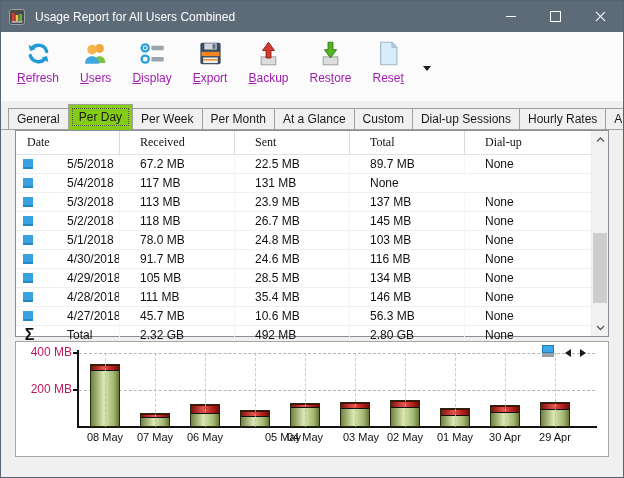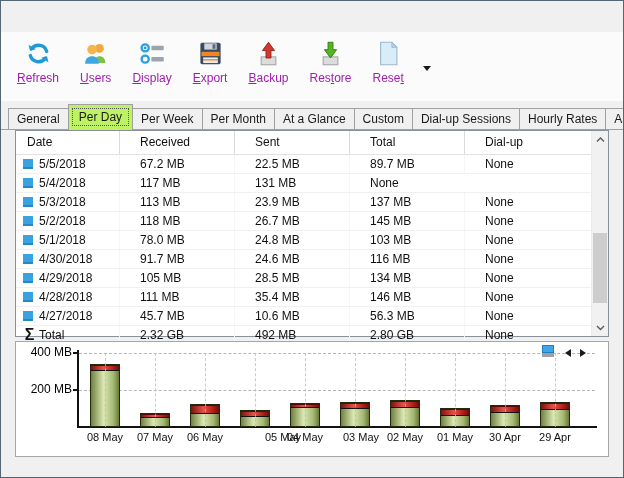--- a/index.html
+++ b/index.html
@@ -23,66 +23,90 @@
   .ticon{width:27px;height:27px;display:block;}
   .ticon svg{width:27px;height:27px;display:block;}
   .tlabel{font-size:12px;color:#a21caf;margin-top:4px;white-space:nowrap;}
   .mn{text-decoration:underline;}
   .overflow{margin-left:2px;margin-top:23px;padding:4px;}
   .tri-down{width:0;height:0;border-left:4px solid transparent;border-right:4px solid transparent;border-top:5px solid #1a1a1a;display:block;}
 
   
   .tabstrip{position:absolute;top:102px;left:0;right:0;height:27px;display:flex;align-items:flex-end;padding-left:7px;box-sizing:border-box;border-bottom:1px solid #a0a0a0;}
   .tab{box-sizing:border-box;height:21px;line-height:20px;background:#f0f0f0;border:1px solid #a0a0a0;border-bottom:none;padding:0 8px;margin-right:-1px;font-size:12px;color:#1a1a1a;white-space:nowrap;}
-  .tab.selected{position:relative;z-index:3;height:26px;line-height:24px;background:#bef264;margin-bottom:-1px;padding:0 10px;}
+  .tab.selected{position:relative;z-index:3;height:26px;line-height:24px;background:#84cc16;margin-bottom:-1px;padding:0 10px;}
   .tab.selected::after{content:"";position:absolute;left:3px;right:3px;top:3px;bottom:4px;border:1px dotted #555;}
 
   
   .tablepanel{position:absolute;left:14px;top:129px;width:594px;height:207px;box-sizing:border-box;border:1px solid #8a9099;background:#fff;font-size:12px;color:#111;}
   .thead{display:flex;height:23px;line-height:23px;border-bottom:1px solid #e2e2e2;}
-  .th{box-sizing:border-box;padding-left:20px;white-space:nowrap;}
+  .th{box-sizing:border-box;padding-left:20px;white-space:nowrap;font-family:Liberation Serif, serif;}
   .th + .th{border-left:1px solid #dadada;}
   .th.c0{padding-left:11px;}
   .c0{width:103px;flex:0 0 auto;} .c1{width:115px;flex:0 0 auto;} .c2{width:115px;flex:0 0 auto;} .c3{width:115px;flex:0 0 auto;} .c4{flex:1;}
   .trow{display:flex;height:18px;line-height:18px;border-bottom:1px solid #f0f0f0;}
   .trow.total{border-bottom:none;}
-  .td{box-sizing:border-box;padding-left:20px;white-space:nowrap;overflow:hidden;}
+  .td{box-sizing:border-box;padding-left:20px;white-space:nowrap;overflow:hidden;gap:28px;}
   .td + .td{border-left:1px solid #f6f6f6;}
   .td.c0{padding-left:7px;display:flex;align-items:center;}
   .daysq{width:10px;height:10px;background:#38a3e0;box-shadow:inset 0 -2px 0 #2388c4;margin-right:6px;flex:0 0 auto;}
   .sigma{font-size:16px;font-weight:bold;line-height:16px;margin-right:3px;width:13px;text-align:center;flex:0 0 auto;}
 
   
   .vscroll{position:absolute;top:0;right:0;bottom:0;width:17px;background:#f1f1f1;border-left:1px solid #ebebeb;box-sizing:border-box;}
   .sarrow{position:absolute;left:0;width:16px;height:17px;display:flex;align-items:center;justify-content:center;}
   .sarrow.up{top:0;} .sarrow.down{bottom:0;}
   .sthumb{position:absolute;left:1px;width:14px;top:102px;height:70px;background:#cdcdcd;}
 
   
   .chartpanel{position:absolute;left:14px;top:340px;width:594px;height:116px;box-sizing:border-box;border:1px solid #a6a6a6;background:#fff;}
   #plot{position:absolute;inset:0;}
-  .ylab{position:absolute;left:0;width:56px;text-align:right;font-size:12px;color:#000000;height:15px;line-height:15px;}
+  .ylab{position:absolute;left:0;width:56px;text-align:right;font-size:12px;color:#be185d;height:15px;line-height:15px;}
   .hgrid{position:absolute;left:63px;width:516px;height:0;border-top:1px dashed #b6b6b6;}
   .vgrid{position:absolute;top:11px;height:74px;width:0;border-left:1px dashed #bdbdbd;opacity:.8;z-index:3;}
   .ytick{position:absolute;left:57px;width:6px;height:2px;background:#111;}
   .yaxis{position:absolute;left:61px;top:8px;width:2px;height:78px;background:#111;}
   .xaxis{position:absolute;left:61px;top:84px;height:2px;width:520px;background:#111;}
   .bar{position:absolute;width:30px;box-sizing:border-box;border:1px solid #23290f;display:flex;flex-direction:column;z-index:2;}
   .seg.sent{background:linear-gradient(90deg,#7d120e,#e5524a 45%,#b0201a 78%,#6d0f0c);border-bottom:1px solid #111;border-top:1px solid #560a08;flex:0 0 auto;}
   .seg.recv{flex:1;background:linear-gradient(90deg,#6f813f,#dce8b4 45%,#a3b871 80%,#68793b);}
   .xlab{position:absolute;top:89px;width:48px;text-align:center;font-size:11px;color:#111;white-space:nowrap;}
   .chart-nav{position:absolute;top:2px;left:524px;display:flex;align-items:center;gap:9px;z-index:4;}
   .tri-l{width:0;height:0;border-top:4px solid transparent;border-bottom:4px solid transparent;border-right:6px solid #1a1a1a;}
   .tri-r{width:0;height:0;border-top:4px solid transparent;border-bottom:4px solid transparent;border-left:6px solid #1a1a1a;}
 </style>
 </head>
 <body>
 
 <div class="window">
 
+  <div class="titlebar">
+    <span class="appicon">
+      <svg viewBox="0 0 16 16">
+          <rect x="0.5" y="0.5" width="15" height="15" rx="2" fill="#4a4a4a" stroke="#9aa0a6"></rect>
+          <rect x="2.5" y="12.2" width="11" height="1.4" fill="#c8cdd2"></rect>
+          <rect x="3" y="4" width="2.6" height="8" fill="#e03c31"></rect>
+          <rect x="6.7" y="6" width="2.6" height="6" fill="#f6c244"></rect>
+          <rect x="10.4" y="5" width="2.6" height="7" fill="#57b73c"></rect>
+        </svg>
+    </span>
+    <span class="wtitle">Usage Report for All Users Combined</span>
+    <div class="wc">
+        <span class="g-min"></span>
+      </div>
+    <div class="wc">
+        <span class="g-max"></span>
+      </div>
+    <div class="wc">
+        <span class="g-x">
+          <i class="a"></i>
+          <i class="b"></i>
+        </span>
+      </div>
+  </div>
 
   <div class="toolbar" id="toolbar">
       <div class="tbtn">
         <span class="ticon">
           <svg viewBox="0 0 24 24">
             <g fill="none" stroke="#1f9ad6" stroke-width="3" stroke-linecap="round">
               <path d="M19.3 10.2a7.6 7.6 0 0 0-13.4-2.4"></path>
               <path d="M4.7 13.8a7.6 7.6 0 0 0 13.4 2.4"></path>
             </g>
             <path d="M3.2 4.2l1.2 5.4 5.2-1.4z" fill="#1f9ad6"></path>

